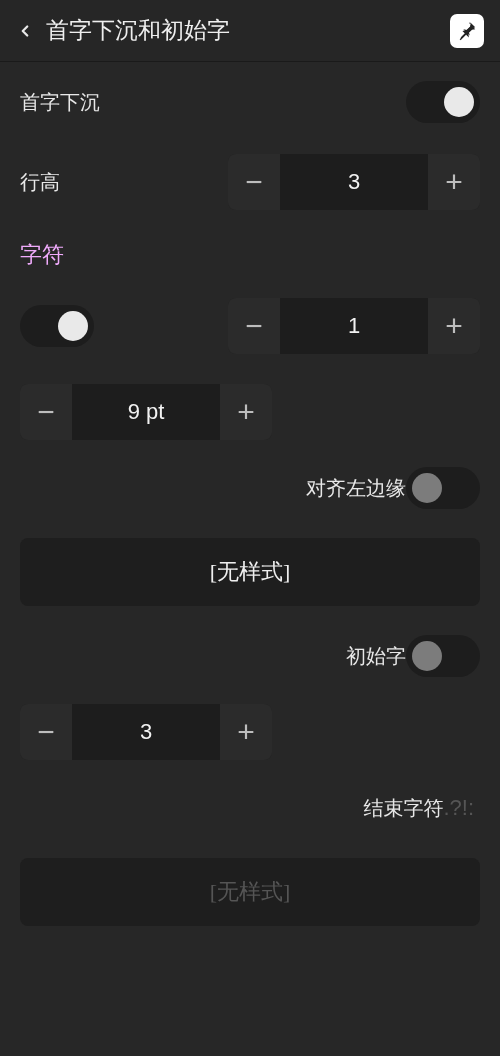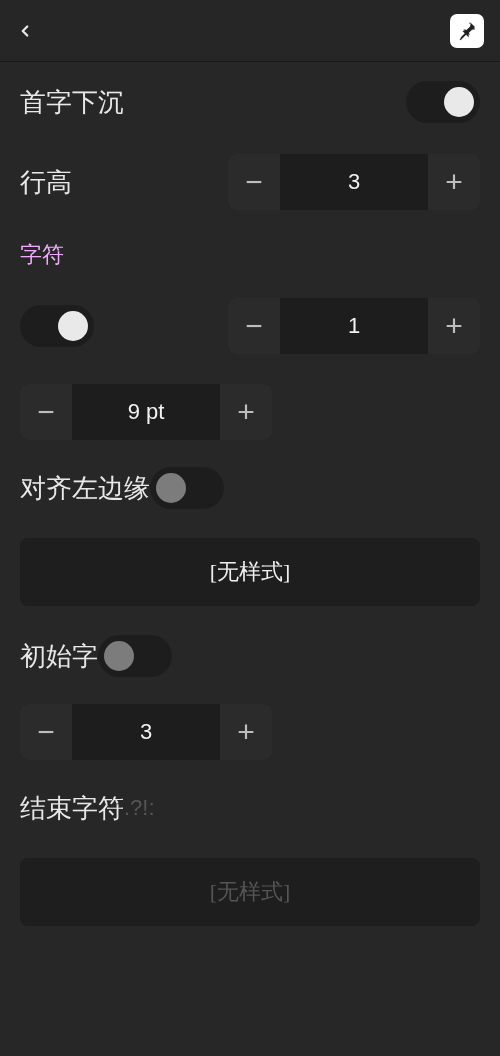--- a/index.html
+++ b/index.html
@@ -30,21 +30,21 @@
     }
     .pin-button svg { width: 22px; height: 22px; fill: #222; }
     .content { padding: 0 20px; }
     .row {
       display: flex;
       align-items: center;
       justify-content: space-between;
       min-height: 80px;
       padding: 12px 0;
     }
-    .row-label { font-size: 26px; color: #e8e8e8; }
+    .row-label { font-size: 20px; color: #e8e8e8; }
     .toggle {
       width: 74px; height: 42px; border-radius: 21px; position: relative;
       background: #1d1d1d; cursor: pointer; flex-shrink: 0;
     }
     .toggle .knob {
       position: absolute; width: 30px; height: 30px; border-radius: 50%;
       top: 6px; background: #7c7c7c;
     }
     .toggle.on .knob { right: 6px; background: #e9e9e9; }
     .toggle.off .knob { left: 6px; }
@@ -67,33 +67,34 @@
     }
     .char-row .toggle { margin-left: 0; }
     .dropdown-row {
       height: 68px; background: #1e1e1e; border-radius: 8px;
       display: flex; align-items: center; justify-content: center;
       font-size: 22px; color: #efefef; margin: 14px 0; cursor: pointer; font-family: Liberation Serif, serif;
     }
     .dropdown-row.dim { color: #555; }
     .placeholder-value { font-size: 22px; color: #555; margin-right: 6px; }
     .simple-row {
-      display: flex; align-items: center; justify-content: flex-start;
+      display: flex; align-items: center; justify-content: flex-end;
       height: 72px;
     }
     .section-label { font-size: 22px; color: #f0abfc; padding: 18px 0 10px; }
   </style>
 </head>
 <body>
 
 <div class="header">
   <div class="header-left">
     <svg class="back-chevron" viewBox="0 0 24 24" fill="none" stroke="#e8e8e8" stroke-width="3" stroke-linecap="round" stroke-linejoin="round">
         <polyline points="15 18 9 12 15 6"></polyline>
       </svg>
+    <div class="header-title">首字下沉和初始字</div>
   </div>
   <div class="pin-button">
     <svg viewBox="0 0 24 24">
         <path d="M14 3l7 7-3.5.5-4 4 .5 4.5L11 16l-6 6-1-1 6-6-3-3L11.5 11l4-4L16 3z" transform="rotate(0 12 12)"></path>
         <path d="M16 3l5 5-3 1-4 4 1 4-3-3-6 6-1-1 6-6-3-3 4 1 4-4z"></path>
       </svg>
   </div>
 </div>
 
 <div class="content">

